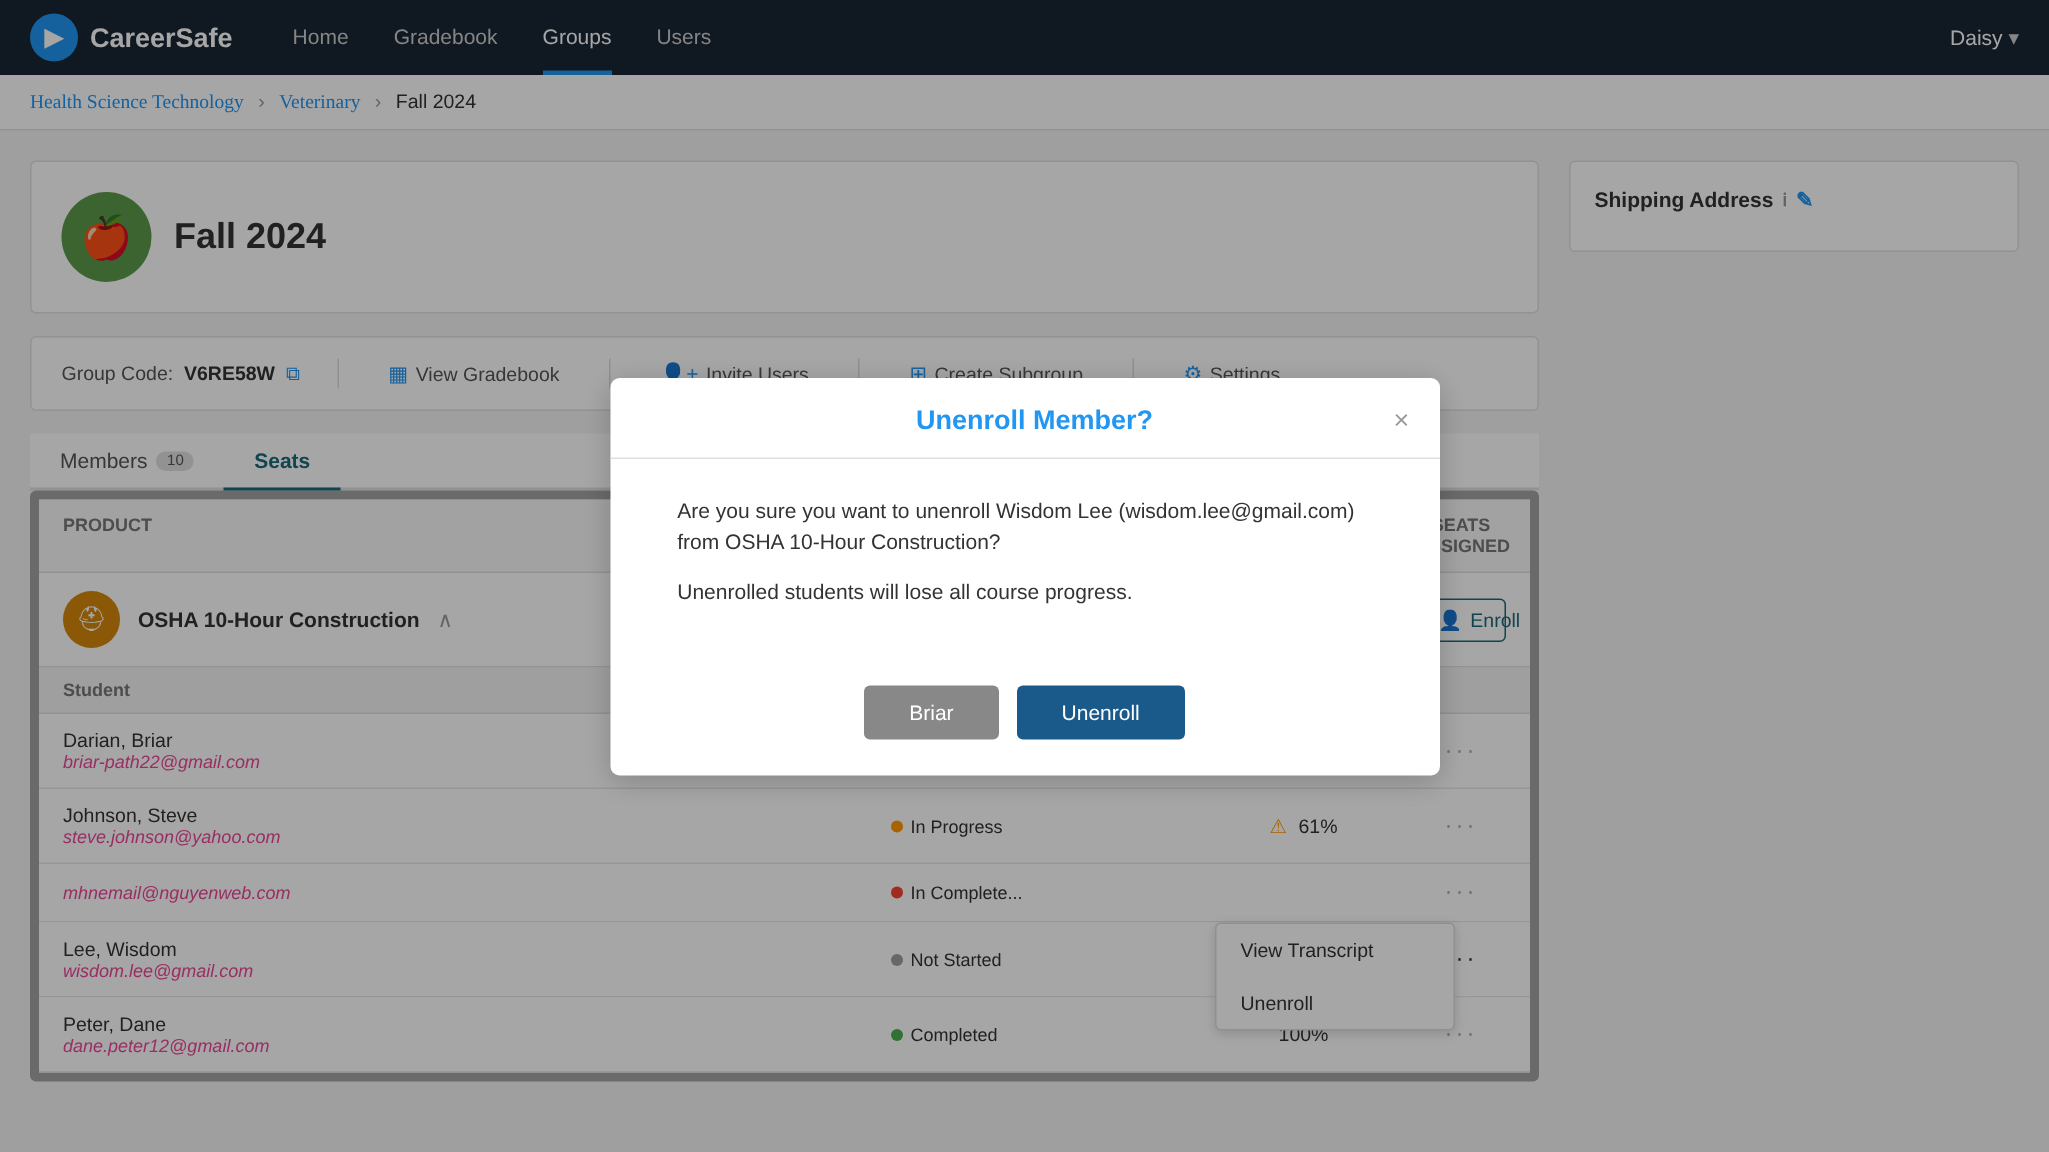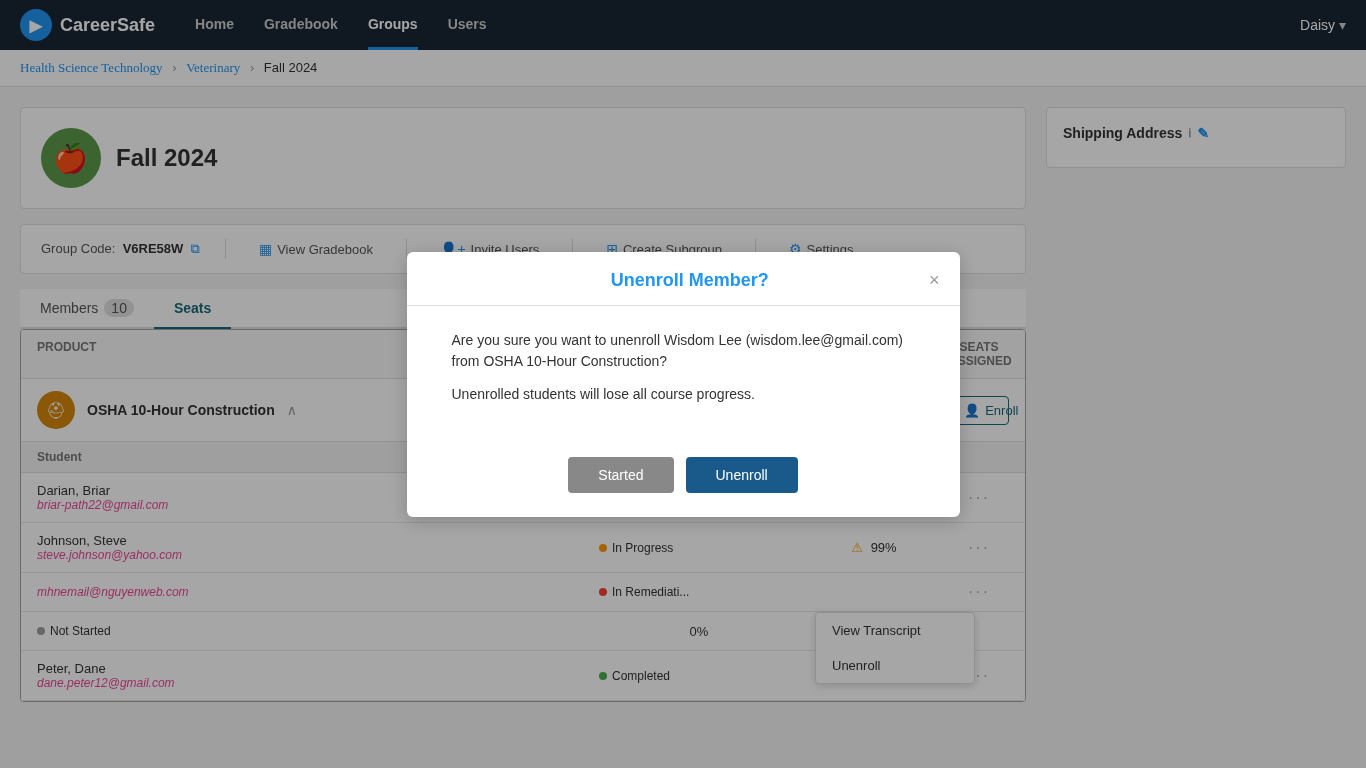--- a/index.html
+++ b/index.html
@@ -16,21 +16,21 @@
     }
     .top-nav-left { display: flex; align-items: center; gap: 40px; }
     .logo { display: flex; align-items: center; gap: 8px; color: white; font-size: 18px; font-weight: bold; }
     .logo-icon {
       width: 32px; height: 32px;
       background: #2196F3;
       border-radius: 50%;
       display: flex; align-items: center; justify-content: center;
       color: white; font-size: 16px;
     }
-    .nav-links { display: flex; gap: 30px; font-weight: bold; }
+    .nav-links { display: flex; gap: 30px; }
     .nav-link {
       color: #ccc;
       text-decoration: none;
       font-size: 14px;
       padding: 15px 0;
       cursor: pointer;
     }
     .nav-link.active {
       color: white;
       border-bottom: 3px solid #2196F3;
@@ -119,28 +119,28 @@
     .tab.active {
       color: #1a6a7a;
       border-bottom: 2px solid #1a6a7a;
       margin-bottom: -2px;
       font-weight: 700;
     }
     .tab-badge {
       background: #e0e0e0;
       border-radius: 10px;
       padding: 1px 7px;
-      font-size: 14px;
+      font-size: 10px;
       color: #555;
     }
 
     
     .table-container {
       background: white;
-      border: 1px solid #a3a3a3;
+      border: 6px solid #a3a3a3;
       border-radius: 4px;
       overflow: hidden;
     }
     .table-header {
       display: grid;
       grid-template-columns: 1fr 200px 150px 60px;
       background: #f9f9f9;
       padding: 10px 16px;
       font-size: 12px;
       color: #777;
@@ -418,38 +418,42 @@
         <div>
           <div class="student-name">Johnson, Steve</div>
           <div class="student-email">steve.johnson@yahoo.com</div>
         </div>
         <div class="status-badge">
           <span class="status-dot dot-orange"></span>
           <span>In Progress</span>
         </div>
         <div class="percent">
           <span class="warning-icon">⚠</span>
-          <span>99%</span>
+          <span>61%</span>
         </div>
         <div class="more-btn">···</div>
       </div>
 
       <div class="student-row">
         <div>
           <div class="student-email">mhnemail@nguyenweb.com</div>
         </div>
         <div class="status-badge">
           <span class="status-dot dot-red"></span>
-          <span>In Remediati...</span>
+          <span>In Complete...</span>
         </div>
         <div class="percent"></div>
         <div class="more-btn">···</div>
       </div>
 
       <div class="student-row" style="position:relative;">
+        <div>
+          <div class="student-name">Lee, Wisdom</div>
+          <div class="student-email">wisdom.lee@gmail.com</div>
+        </div>
         <div class="status-badge">
           <span class="status-dot dot-gray"></span>
           <span>Not Started</span>
         </div>
         <div class="percent">0%</div>
         <div class="more-btn" style="color:#333;">···</div>
 
         <div class="context-menu">
           <div class="context-menu-item">View Transcript</div>
           <div class="context-menu-item">Unenroll</div>
@@ -488,17 +492,17 @@
     <div class="modal-header">
       <div style="width:24px;"></div>
       <h2 class="modal-title">Unenroll Member?</h2>
       <span class="modal-close">×</span>
     </div>
     <div class="modal-body">
       <p>Are you sure you want to unenroll Wisdom Lee (wisdom.lee@gmail.com) from OSHA 10-Hour Construction?</p>
       <p>Unenrolled students will lose all course progress.</p>
     </div>
     <div class="modal-footer">
-      <button class="cancel-btn">Started</button>
+      <button class="cancel-btn">Briar</button>
       <button class="unenroll-btn">Unenroll</button>
     </div>
   </div>
 </div>
 
 </body></html>

